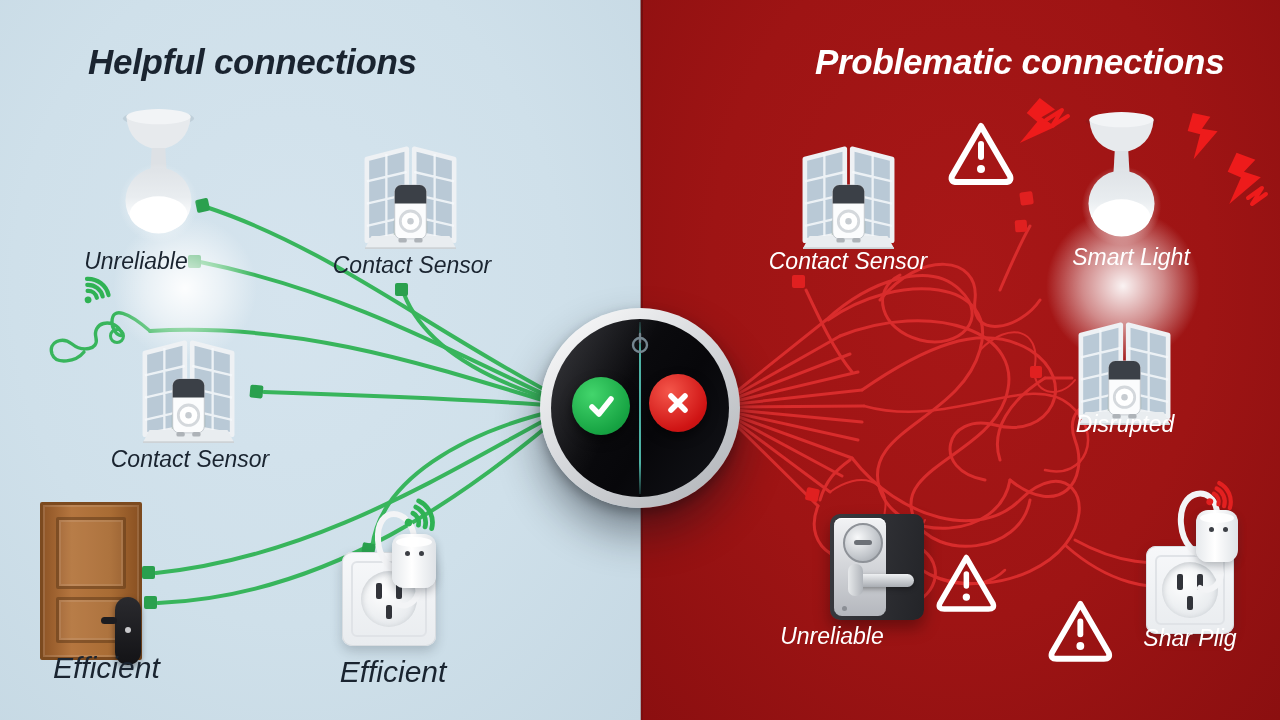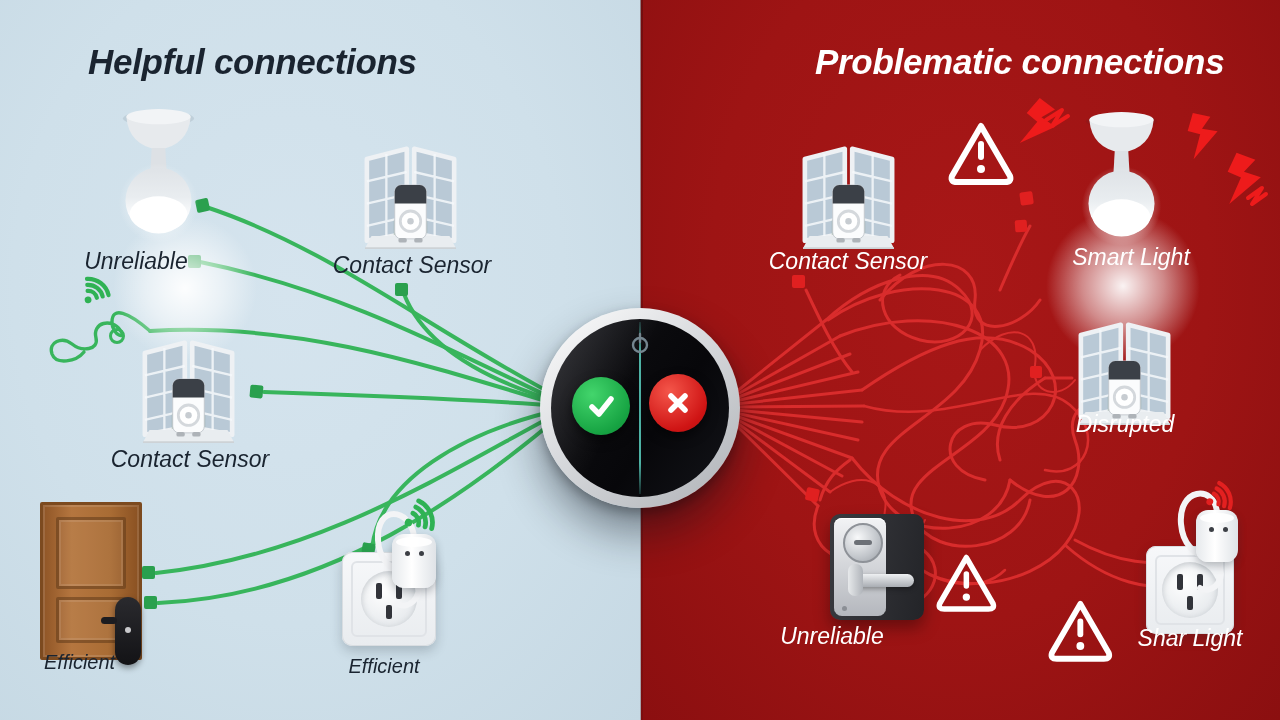--- a/index.html
+++ b/index.html
@@ -12,21 +12,21 @@
     background:radial-gradient(ellipse at 50% 38%,#a81717 0%,#9e1414 55%,#8b0f10 100%);}
   .panel-edge{position:absolute;left:640px;top:0;width:3px;height:720px;
     background:linear-gradient(180deg,rgba(80,10,10,.45),rgba(80,10,10,.25));}
   
   .title{position:absolute;font-size:35px;font-weight:700;letter-spacing:-.3px;white-space:nowrap;}
   .title.dark{color:#1a2430;left:88px;top:42px;}
   .title.light{color:#ffffff;left:815px;top:42px;}
   .lbl{position:absolute;transform:translateX(-50%);font-size:23px;font-weight:500;white-space:nowrap;}
   .lbl.dark{color:#1a2430;}
   .lbl.light{color:#ffffff;}
-  .lbl.big{font-size:20px;}
+  .lbl.big{font-size:30px;margin-left:9px;}
   .lbl.noctr{transform:none;}
   
   #deco{position:absolute;left:0;top:0;pointer-events:none;}
   
   .dev{position:absolute;}
   .glow{position:absolute;border-radius:50%;
     background:radial-gradient(circle,rgba(255,255,255,.95) 0%,rgba(255,255,255,.5) 36%,rgba(255,255,255,0) 68%);}
   
   .door{left:40px;top:502px;width:96px;height:152px;border:3px solid #7c4a1f;border-radius:2px;
     background:linear-gradient(90deg,#8f5526,#b5763f 30%,#a96c34 70%,#8a5122);
@@ -354,21 +354,21 @@
       <path d="M86,116 C90,132 76,142 66,136" fill="none" stroke="#f3f4f6" stroke-width="6" stroke-linecap="round"></path>
     </svg>
     <div class="plugdev" style="left:50px;top:-36px;width:42px;height:52px;">
       <div class="pin pinL"></div>
       <div class="pin pinR"></div>
     </div>
     <svg class="cable" style="left:60px;top:-74px;color:#e32020;transform:rotate(22deg);" width="44" height="44">
         <use href="#wifi"></use>
       </svg>
   </div>
-  <div class="lbl light" style="left:1190px;top:625px;">Shar Light</div>
+  <div class="lbl light" style="left:1190px;top:625px;">Shar Plig</div>
 
   <div class="hub">
     <div class="hubface">
       <div class="hubdivider"></div>
       <svg class="hubpower" width="22" height="24">
         <circle cx="11" cy="14" r="7" fill="none" stroke="#74858f" stroke-width="2.4"></circle>
         <line x1="11" y1="3" x2="11" y2="11" stroke="#74858f" stroke-width="2.4" stroke-linecap="round"></line>
       </svg>
     </div>
   </div>

